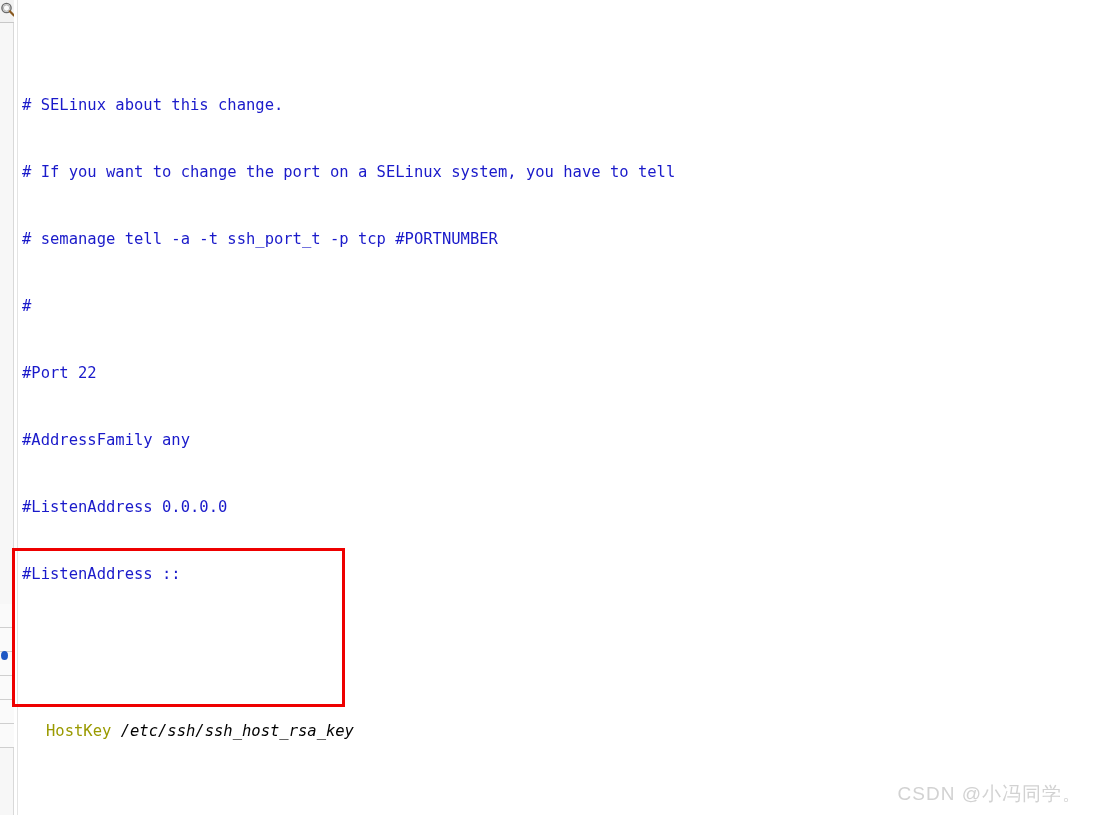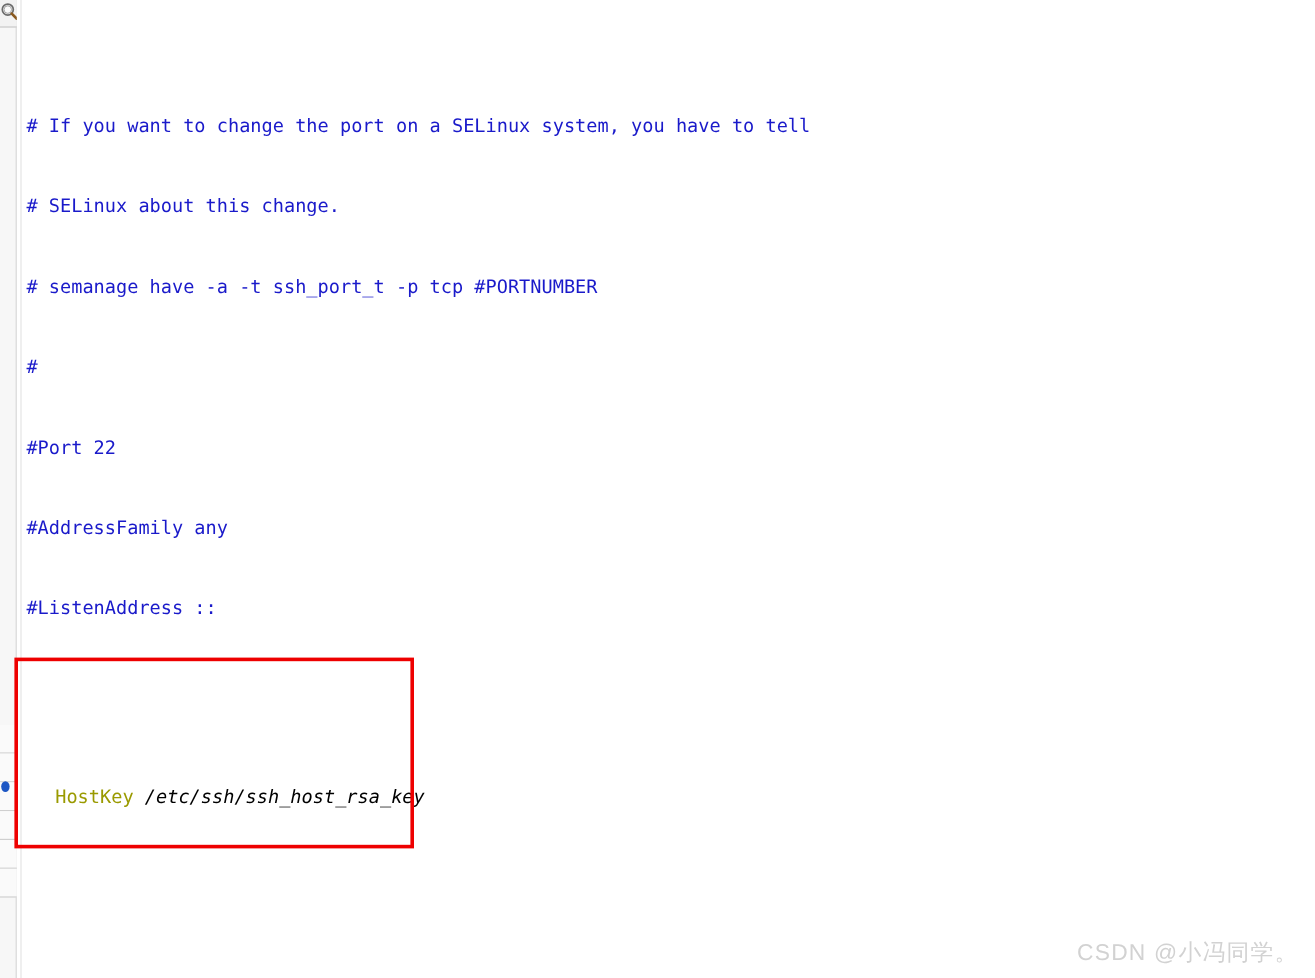--- a/index.html
+++ b/index.html
@@ -125,26 +125,27 @@
 <div class="gutter-row" style="top:652px;"></div>
 <div class="gutter-row" style="top:676px;"></div>
 <div class="gutter-row" style="top:700px;"></div>
 <div class="gutter-row" style="top:724px;"></div>
 <div id="gutter-blue-dot"></div>
 
 <div id="editor-rule"></div>
 
 <div id="code">
 
+  <div class="line"><span class="cmt"># SELinux about this change.</span></div>
   <div class="line"><span class="cmt"># If you want to change the port on a SELinux system, you have to tell</span></div>
-  <div class="line"><span class="cmt"># SELinux about this change.</span></div>
-  <div class="line"><span class="cmt"># semanage have -a -t ssh_port_t -p tcp #PORTNUMBER</span></div>
+  <div class="line"><span class="cmt"># semanage tell -a -t ssh_port_t -p tcp #PORTNUMBER</span></div>
   <div class="line"><span class="cmt">#</span></div>
   <div class="line"><span class="cmt">#Port 22</span></div>
   <div class="line"><span class="cmt">#AddressFamily any</span></div>
+  <div class="line"><span class="cmt">#ListenAddress 0.0.0.0</span></div>
   <div class="line"><span class="cmt">#ListenAddress ::</span></div>
   <div class="line">&nbsp;</div>
 
   <div class="line"><span class="key">HostKey</span><span class="val"> /etc/ssh/ssh_host_rsa_key</span></div>
   
   
   
 
   
   

